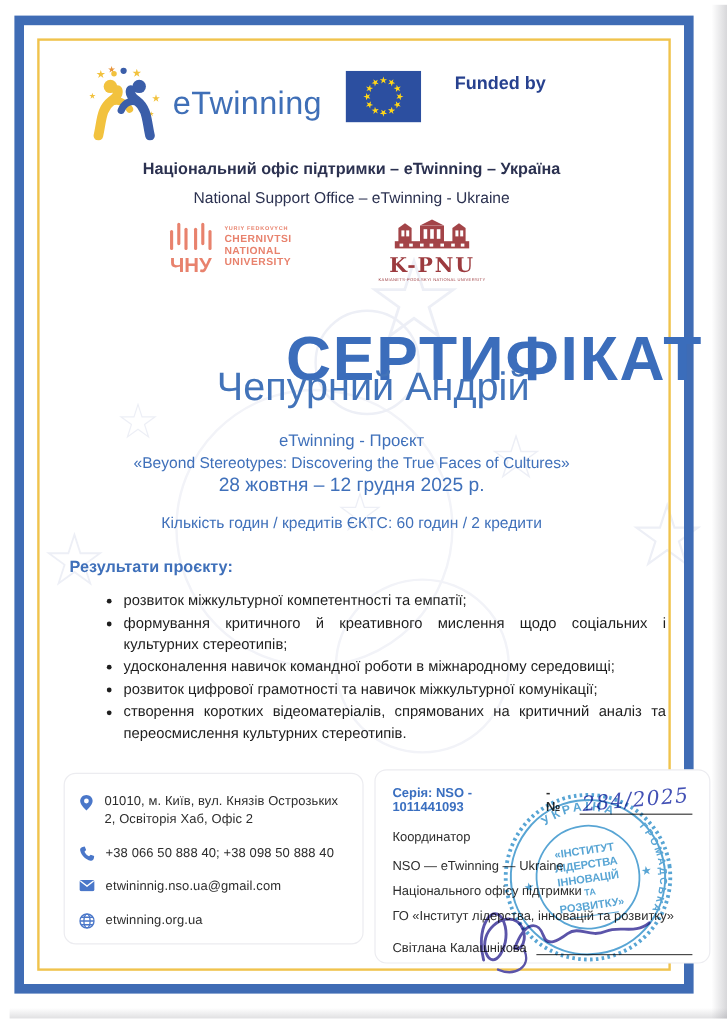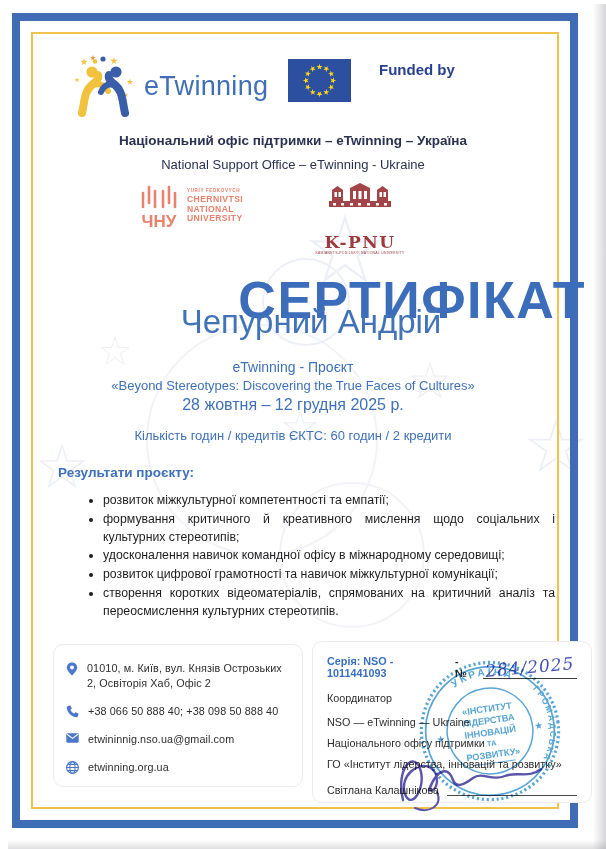--- a/index.html
+++ b/index.html
@@ -27,21 +27,21 @@
     font-size:13.5px;font-weight:bold;color:#2b3150;}
   .nso-en{position:absolute;left:0;right:20px;top:157px;text-align:center;
     font-size:13px;font-weight:normal;color:#2b3150;}
 
   
   .chnu{position:absolute;left:138px;top:181px;display:flex;align-items:center;gap:7px;}
   .chnu-text{color:#e8826d;}
   .chnu-pre{font-size:4.6px;font-weight:bold;letter-spacing:.6px;margin-bottom:2px;}
   .chnu-line{font-size:8.6px;font-weight:bold;line-height:9.6px;letter-spacing:.4px;}
   .kpnu{position:absolute;left:300px;top:182px;width:120px;text-align:center;color:#9c3a3e;}
-  .kpnu-acro{font-family:"DejaVu Serif",serif;font-weight:bold;font-size:17px;letter-spacing:1.5px;line-height:17px;margin-top:21px;}
+  .kpnu-acro{font-family:"DejaVu Serif",serif;font-weight:bold;font-size:17px;letter-spacing:1.5px;line-height:17px;}
   .kpnu-cap{font-size:3.4px;letter-spacing:.3px;line-height:4px;}
 
   .title{position:absolute;left:0;right:20px;top:230px;text-align:right;
     font-size:52px;font-weight:800;color:#3b6dbb;letter-spacing:1.5px;margin-top:40px;}
   .recipient{position:absolute;left:0;right:20px;top:303px;text-align:center;
     font-size:33px;font-weight:500;color:#4273b9;padding-left:36px;}
 
   .proj{position:absolute;left:0;right:20px;text-align:center;color:#3f70ba;font-weight:500;}
   .proj-1{top:359px;font-size:14px;}
   .proj-2{top:378px;font-size:13px;}
@@ -221,21 +221,21 @@
 
     <div class="proj proj-1">eTwinning - Проєкт</div>
     <div class="proj proj-2">«Beyond Stereotypes: Discovering the True Faces of Cultures»</div>
     <div class="proj proj-3">28 жовтня – 12 грудня 2025 р.</div>
     <div class="proj proj-credits">Кількість годин / кредитів ЄКТС: 60 годин / 2 кредити</div>
 
     <div class="results-h">Результати проєкту:</div>
     <ul class="results-list">
       <li>розвиток міжкультурної компетентності та емпатії;</li>
       <li>формування критичного й креативного мислення щодо соціальних і культурних стереотипів;</li>
-      <li>удосконалення навичок командної офісу в міжнародному середовищі;</li>
+      <li>удосконалення навичок командної роботи в міжнародному середовищі;</li>
       <li>розвиток цифрової грамотності та навичок міжкультурної комунікації;</li>
       <li>створення коротких відеоматеріалів, спрямованих на критичний аналіз та переосмислення культурних стереотипів.</li>
     </ul>
 
     <div class="card card-contact">
       <div class="c-row">
         <svg width="12" height="14" viewBox="0 0 12 14">
           <path d="M6,0.5 C3,0.5 0.8,2.8 0.8,5.6 C0.8,9 6,13.5 6,13.5 C6,13.5 11.2,9 11.2,5.6 C11.2,2.8 9,0.5 6,0.5 Z" fill="#4a77c9"></path>
           <circle cx="6" cy="5.5" r="2" fill="#fff"></circle>
         </svg>

